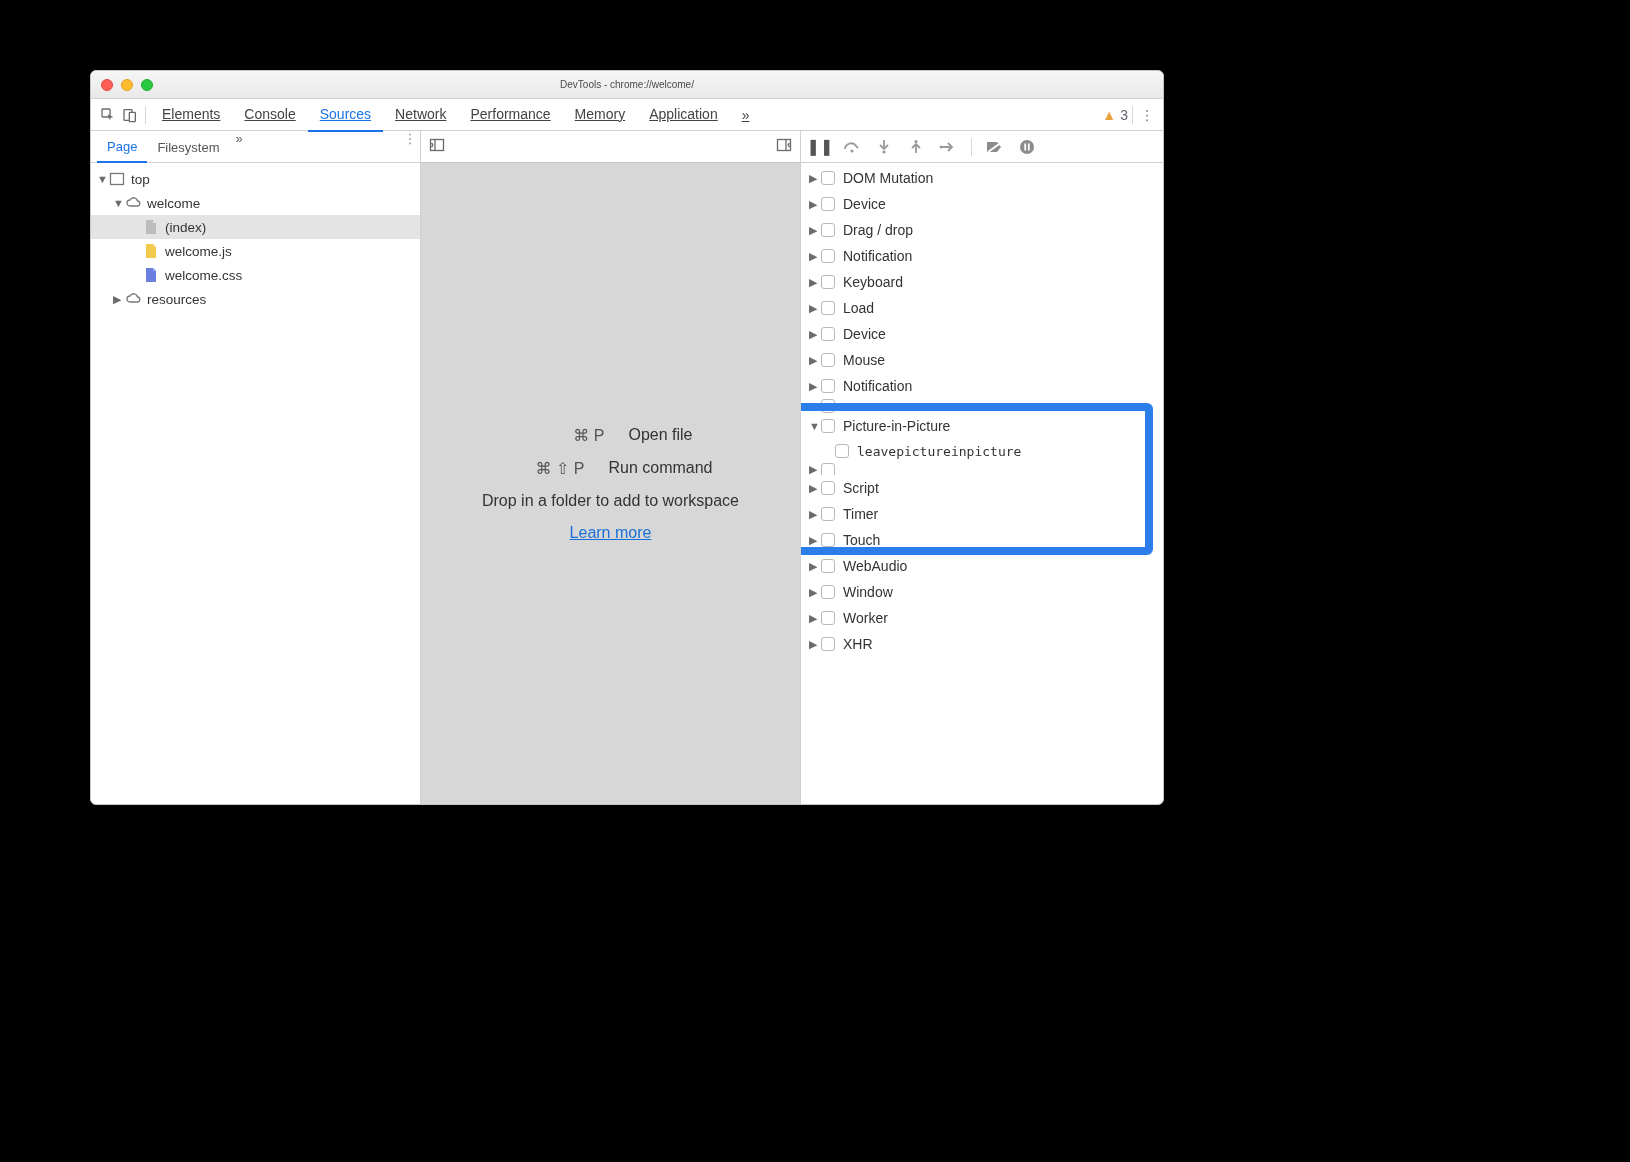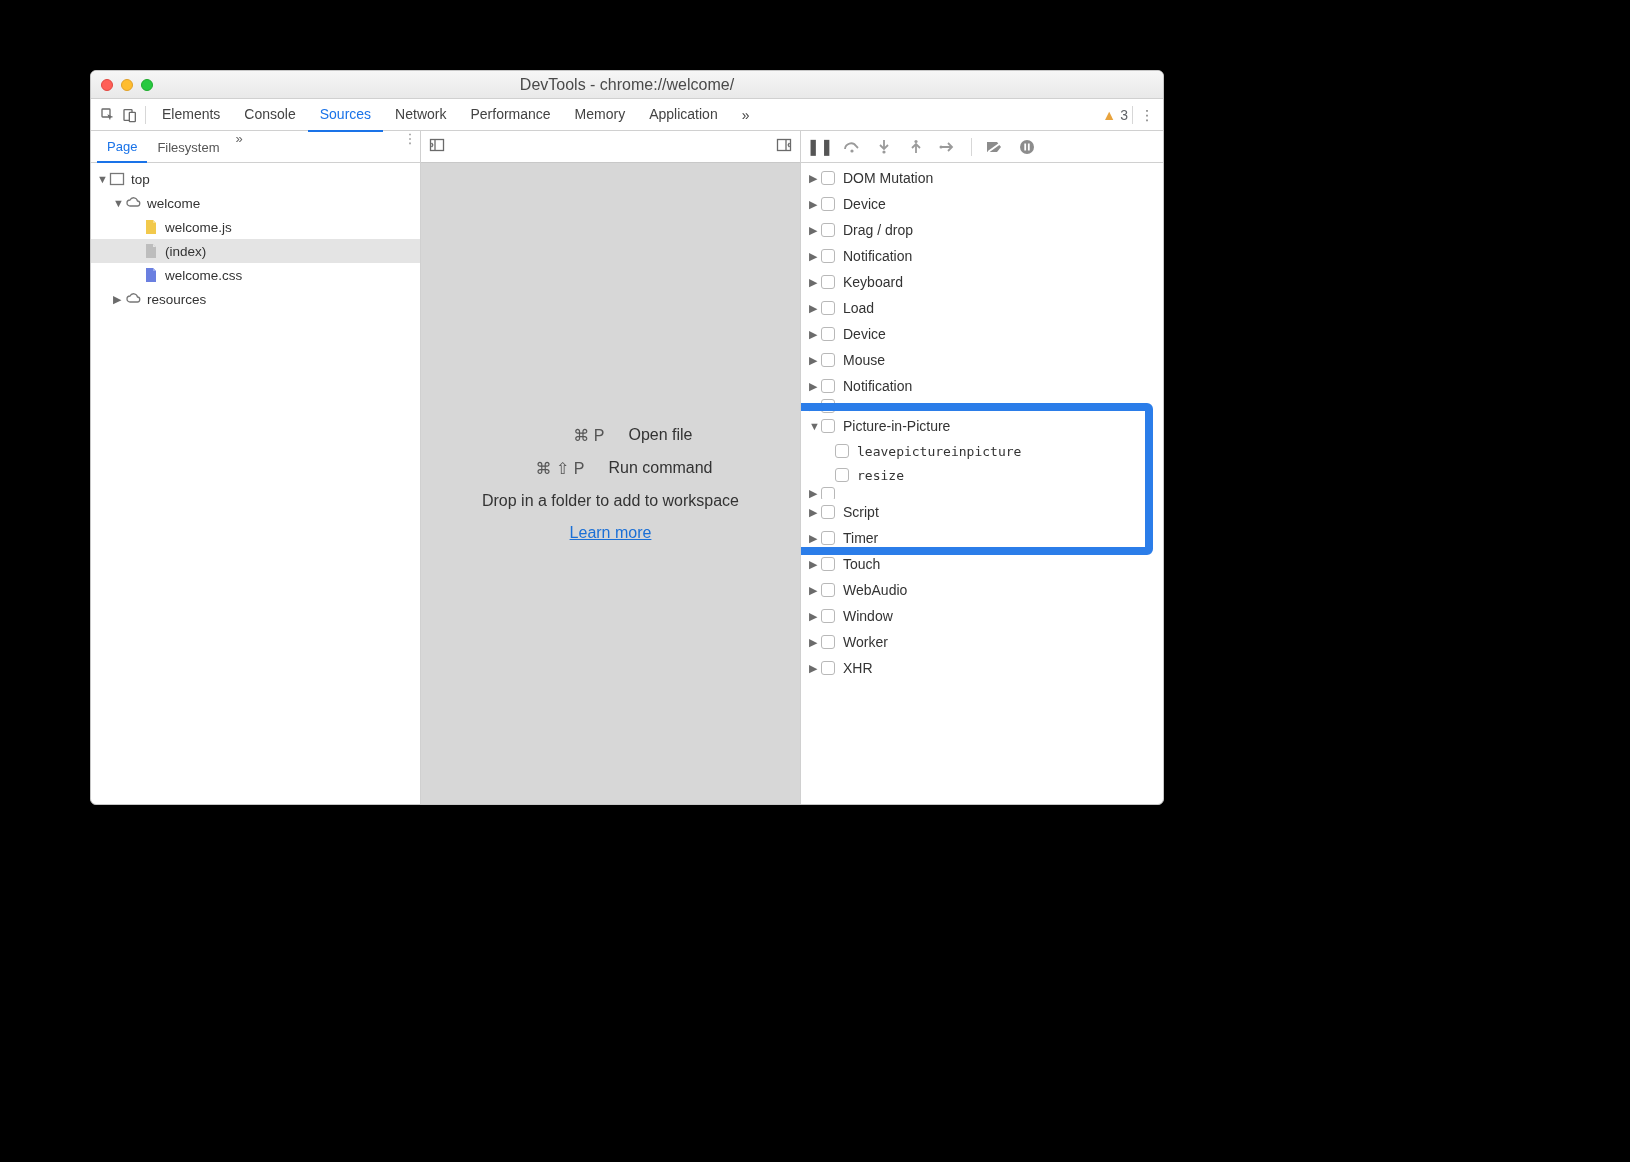--- a/index.html
+++ b/index.html
@@ -34,42 +34,42 @@
   flex-direction: column;
 }
 
 .titlebar {
   height: 28px;
   background: linear-gradient(#f6f6f6,#e9e9e9);
   border-bottom: 1px solid #d0d0d0;
   display: flex;
   align-items: center;
   position: relative;
-  font-size: 16px;
+  font-size: 10px;
   color: #4a4a4a;
 }
 .traffic { position: absolute; left: 10px; display: flex; gap: 8px; }
 .tl { width: 12px; height: 12px; border-radius: 50%; }
 .tl.red { background:#ff5f57; border:1px solid #e24640;}
 .tl.yellow{background:#ffbd2e;border:1px solid #e1a128;}
 .tl.green{background:#28c940;border:1px solid #1dac2c;}
 .titlebar .title { width:100%; text-align:center; font-weight:400;}
 
 .tabbar {
   height: 32px;
   border-bottom: 1px solid #d0d0d0;
   display: flex;
   align-items: center;
   font-size: 14px;
   color: #434343;
   padding: 0 6px;
 }
 .tabbar .ticon { width:22px; display:flex; align-items:center; justify-content:center; color:#666;}
 .tabbar .sep { width:1px; height:18px; background:#d7d7d7; margin:0 4px;}
-.tabbar .tab { padding: 16px 12px; height:32px; display:flex; align-items:center; cursor:default;}
+.tabbar .tab { padding: 16px 12px; height:32px; display:flex; align-items:center; cursor:default;text-decoration:underline;}
 .tabbar .tab.selected { color:#1a73e8; border-bottom:2px solid #1a73e8; font-weight:500;}
 .tabbar .spacer { flex:1;}
 .tabbar .warn { display:flex; align-items:center; gap:4px; color:#5f6368;}
 .tabbar .warn .wicn{color:#e8a33d;}
 .tabbar .kebab{width:20px;text-align:center;color:#777;}
 
 .body {
   flex:1;
   display:flex;
   overflow:hidden;
@@ -197,39 +197,39 @@
           <span class="ind" style="width:16px;"></span>
               <span class="arr">▼</span>
           <span class="ficon">
                 <svg viewBox="0 0 16 16">
                   <path d="M5 11a3 3 0 010-6 4 4 0 017.5 1A2.5 2.5 0 0112 11H5z" fill="none" stroke="#777" stroke-width="1.3"></path>
                 </svg>
               </span>
           <span>welcome</span>
         </div>
         <div id="file-rows">
+              <div class="trow selected">
+                <span class="ind" style="width:46px;"></span>
+                <span class="ficon">
+                  <svg viewBox="0 0 16 16">
+                    <path d="M3 1h7l3 3v11H3z" fill="#bdbdbd"></path>
+                    <path d="M10 1v3h3" fill="#e4e4e4"></path>
+                  </svg>
+                </span>
+                <span>(index)</span>
+              </div>
               <div class="trow">
                 <span class="ind" style="width:46px;"></span>
                 <span class="ficon">
                   <svg viewBox="0 0 16 16">
                     <path d="M3 1h7l3 3v11H3z" fill="#f2c94c"></path>
                     <path d="M10 1v3h3" fill="#f7dd8a"></path>
                   </svg>
                 </span>
                 <span>welcome.js</span>
-              </div>
-              <div class="trow selected">
-                <span class="ind" style="width:46px;"></span>
-                <span class="ficon">
-                  <svg viewBox="0 0 16 16">
-                    <path d="M3 1h7l3 3v11H3z" fill="#bdbdbd"></path>
-                    <path d="M10 1v3h3" fill="#e4e4e4"></path>
-                  </svg>
-                </span>
-                <span>(index)</span>
               </div>
               <div class="trow">
                 <span class="ind" style="width:46px;"></span>
                 <span class="ficon">
                   <svg viewBox="0 0 16 16">
                     <path d="M3 1h7l3 3v11H3z" fill="#6a7fe0"></path>
                     <path d="M10 1v3h3" fill="#9aa9ee"></path>
                   </svg>
                 </span>
                 <span>welcome.css</span>
@@ -378,24 +378,20 @@
         <div class="rrow">
           <span class="arr">▼</span>
               <span class="cb"></span>
           <span>Picture-in-Picture</span>
         </div>
         <div id="pip-kids">
               <div class="kid">
                 <span class="cb"></span>
                 <span>leavepictureinpicture</span>
               </div>
-              <div class="kid">
-                <span class="cb"></span>
-                <span>resize</span>
-              </div>
             </div>
 
         <div class="rrow" style="overflow:hidden;height:12px;align-items:flex-start;">
           <span class="arr">▶</span>
               <span class="cb"></span>
         </div>
 
         <div id="bp-after">
               <div class="rrow">
                 <span class="arr">▶</span>

